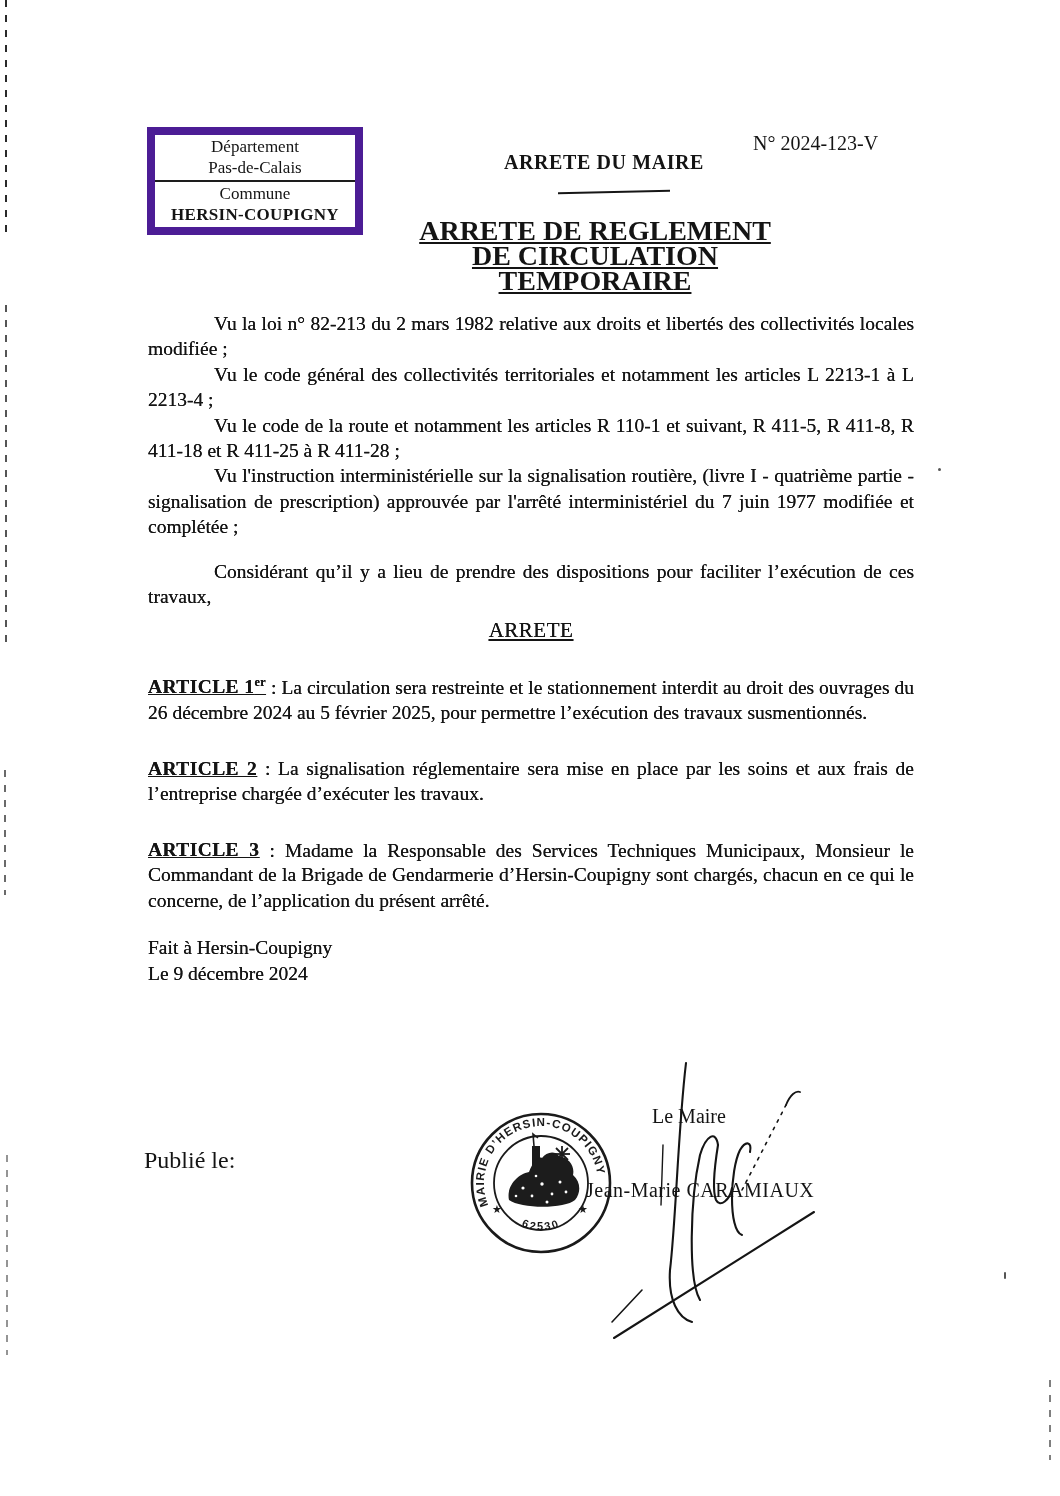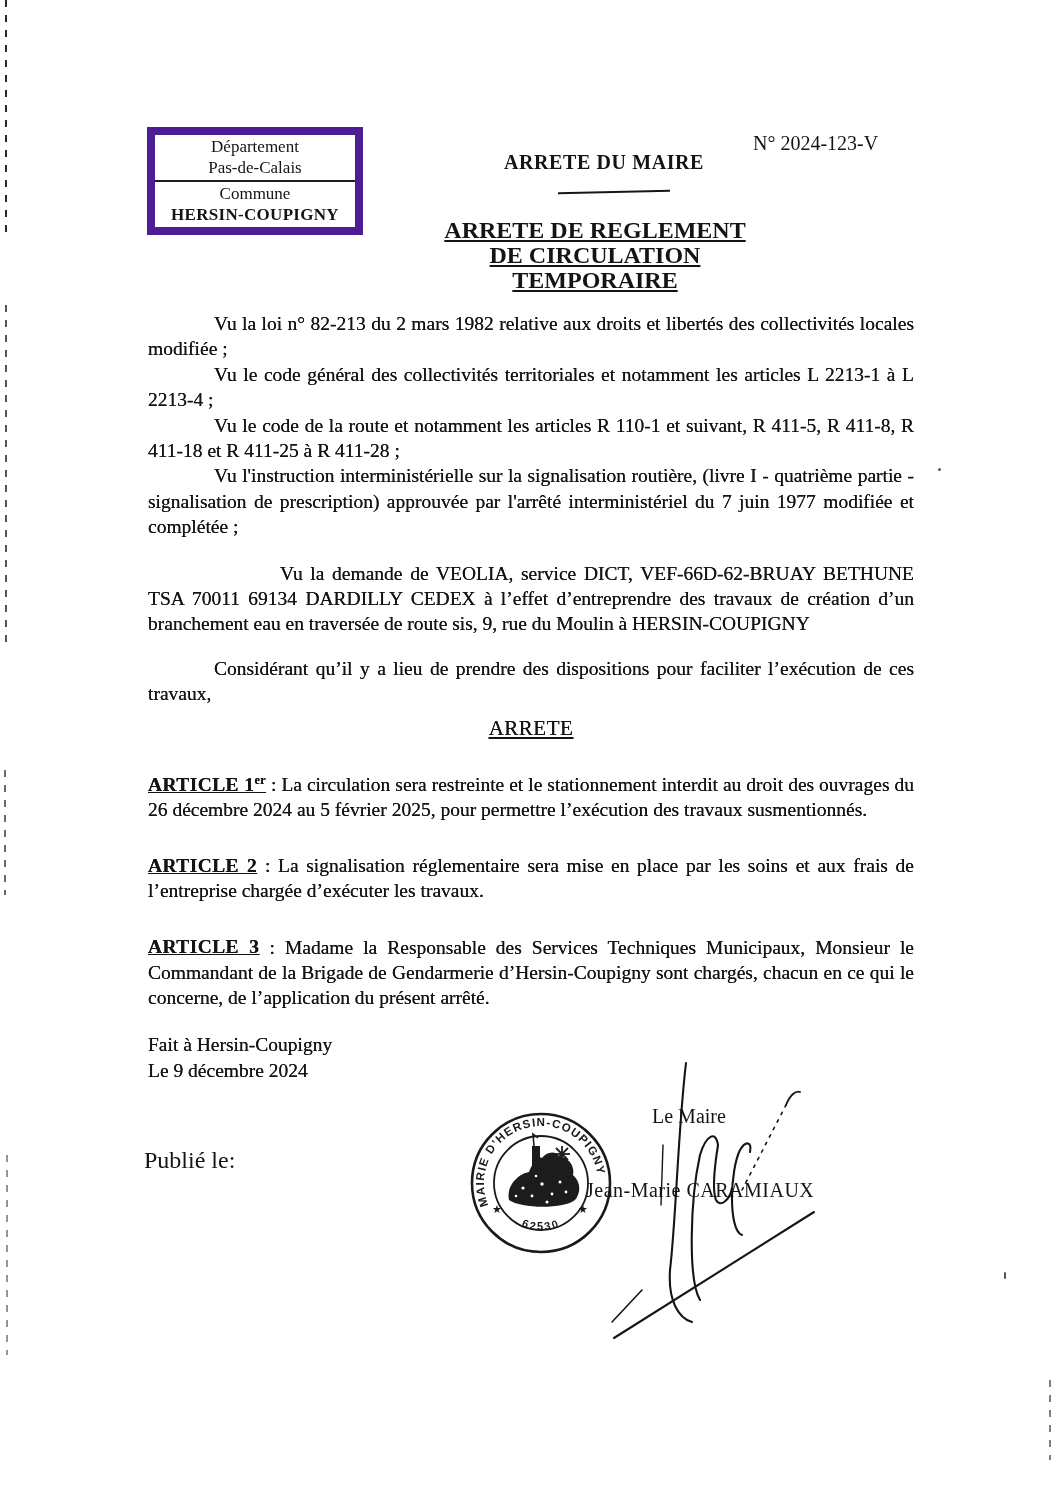--- a/index.html
+++ b/index.html
@@ -21,21 +21,21 @@
     text-align:center;font-size:17px;line-height:21px;
   }
   .lh-row{padding:1px 2px 2px 2px;border-top:2px solid #1d1d1d;}
   .lh-row:first-child{border-top:none;}
   .lh-row .val{display:block;}
   .lh-row.bold-val .val{font-weight:bold;letter-spacing:.3px;}
   
   .doc-number{position:absolute;left:753px;top:132px;font-size:20px;}
   .main-title{position:absolute;left:484px;top:151px;width:240px;text-align:center;font-weight:bold;font-size:20px;letter-spacing:.6px;}
   .title-rule{position:absolute;left:558px;top:191px;width:112px;height:2px;background:#161616;transform:rotate(-1.2deg);}
-  .subtitle{position:absolute;left:415px;top:218px;width:360px;text-align:center;font-weight:bold;font-size:24px;line-height:25px;}
+  .subtitle{position:absolute;left:415px;top:218px;width:360px;text-align:center;font-weight:bold;font-size:28px;line-height:25px;}
   .subtitle .u{text-decoration:underline;}
   .opening{position:absolute;left:218px;top:265px;font-size:21px;}
   
   .body{
     position:absolute;left:148px;top:311px;width:766px;
     font-size:19.5px;line-height:25.4px;text-align:justify;
     text-shadow:0 0 .45px #1b1b1b;
   }
   .body p{margin:0;}
   .recital{text-indent:66px;}
@@ -84,21 +84,20 @@
   <div class="subtitle">
     <span class="u">ARRETE DE REGLEMENT</span><br>
     <span class="u">DE CIRCULATION TEMPORAIRE</span>
   </div>
 
   <div class="body">
     <p class="recital">Vu la loi n° 82-213 du 2 mars 1982 relative aux droits et libertés des collectivités locales modifiée ;</p>
     <p class="recital">Vu le code général des collectivités territoriales et notamment les articles L 2213-1 à L 2213-4 ;</p>
     <p class="recital">Vu le code de la route et notamment les articles R 110-1 et suivant, R 411-5, R 411-8, R 411-18 et R 411-25 à R 411-28 ;</p>
     <p class="recital">Vu l'instruction interministérielle sur la signalisation routière, (livre I - quatrième partie - signalisation de prescription) approuvée par l'arrêté interministériel du 7 juin 1977 modifiée et complétée ;</p>
-    <p class="request">Vu la demande de VEOLIA, service DICT, VEF-66D-62-BRUAY BETHUNE TSA 70011 69134 DARDILLY CEDEX à l’effet d’entreprendre des travaux de création d’un branchement eau en traversée de route sis, 9, rue du Moulin à HERSIN-COUPIGNY</p>
     <p class="considering">Considérant qu’il y a lieu de prendre des dispositions pour faciliter l’exécution de ces travaux,</p>
     <p class="decree-heading"><span>ARRETE</span></p>
 
     <p class="article"><span class="lbl"><span>ARTICLE 1</span><sup>er</sup></span><span> : La circulation sera restreinte et le stationnement interdit au droit des ouvrages du 26 décembre 2024 au 5 février 2025, pour permettre l’exécution des travaux susmentionnés.</span></p>
 
     <p class="article"><span class="lbl"><span>ARTICLE 2</span><sup></sup></span><span> : La signalisation réglementaire sera mise en place par les soins et aux frais de l’entreprise chargée d’exécuter les travaux.</span></p>
 
     <p class="article"><span class="lbl"><span>ARTICLE 3</span><sup></sup></span><span> : Madame la Responsable des Services Techniques Municipaux, Monsieur le Commandant de la Brigade de Gendarmerie d’Hersin-Coupigny sont chargés, chacun en ce qui le concerne, de l’application du présent arrêté.</span></p>
 
     <p class="fait-block">

